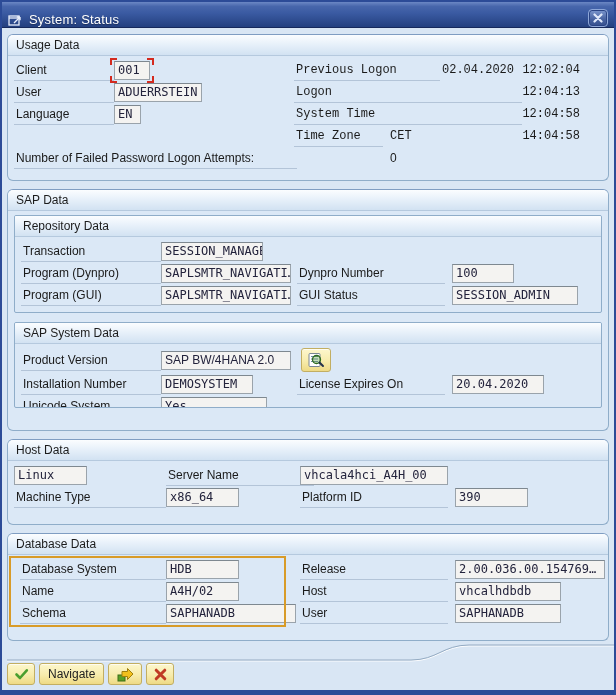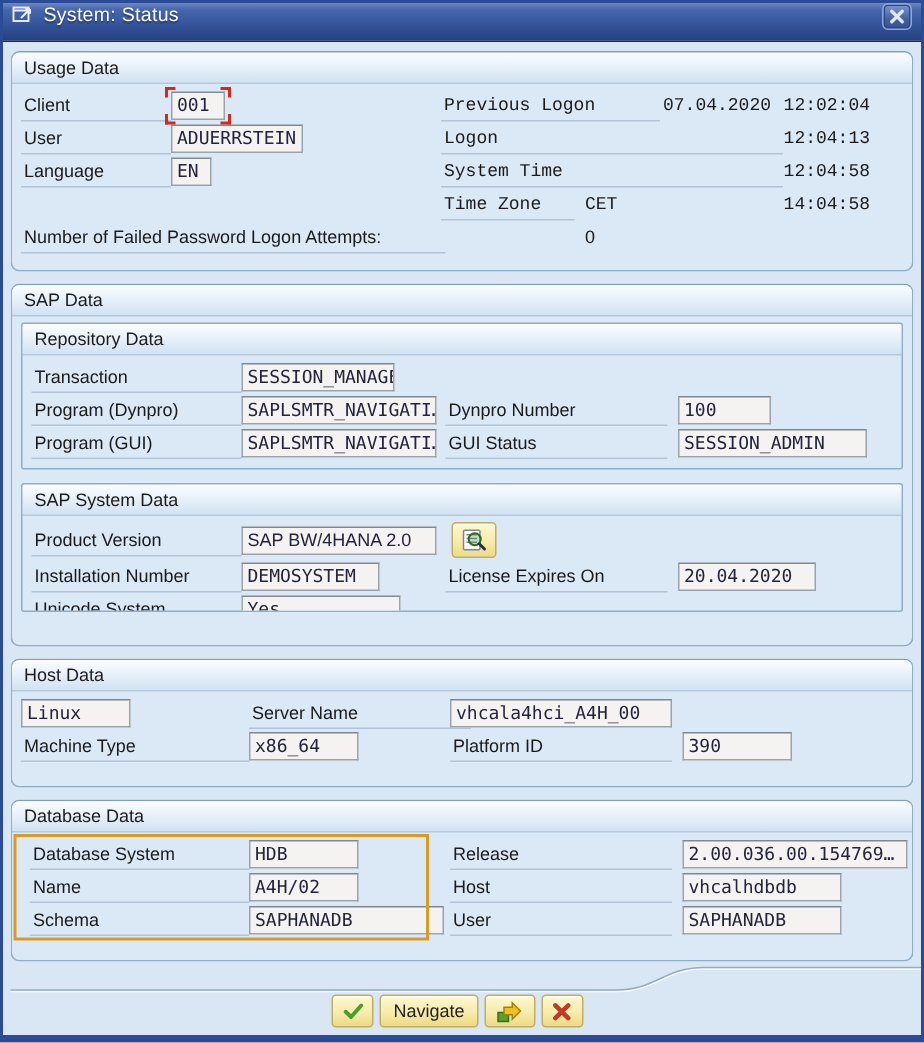--- a/index.html
+++ b/index.html
@@ -6,21 +6,21 @@
   *{box-sizing:border-box;}
   .window{
     position:relative;width:616px;height:695px;overflow:hidden;
     border:2px solid #2c4b97;border-bottom-width:5px;
     background:#d9e6f4;
     font-family:"Liberation Sans",sans-serif;font-size:12px;color:#1a1a1a;
     display:flex;flex-direction:column;
   }
   
   .titlebar{
-    height:26px;flex:0 0 26px;display:flex;align-items:flex-start;padding:0 6px;
+    height:26px;flex:0 0 26px;display:flex;align-items:flex-end;padding:0 6px;
     background:linear-gradient(180deg,#6b87c4 0%,#4766ab 18%,#3a5aa2 45%,#24407f 100%);
     border-bottom:1px solid #16295c;
   }
   .titlebar .ticon{display:flex;align-items:center;margin-right:6px;}
   .title-text{color:#ffffff;font-size:13px;letter-spacing:.2px;text-shadow:0 1px 1px rgba(0,0,0,.35);}
   .close-btn{
     margin-left:auto;width:20px;height:18px;border-radius:4px;
     background:linear-gradient(180deg,#7d98cf,#46619f 60%,#35508f);
     border:1px solid #8ea7d8;box-shadow:0 0 0 1px #2a4485 inset;
     display:flex;align-items:center;justify-content:center;cursor:default;
@@ -69,21 +69,21 @@
     display:flex;align-items:center;justify-content:center;cursor:default;
     box-shadow:0 1px 0 rgba(255,255,255,.7) inset;
   }
   .details-btn{width:30px;height:24px;margin-left:4px;}
   
   .db-rows{position:relative;}
   .hl-box{position:absolute;left:1px;top:1px;width:277px;height:71px;border:2px solid #d89b28;pointer-events:none;}
   
   .footer{flex:1;position:relative;display:flex;flex-direction:column;}
   .footer svg.curve{display:block;}
-  .btnbar{margin-top:auto;margin-bottom:7px;padding-right:6px;display:flex;justify-content:center;gap:4px;}
+  .btnbar{margin-top:auto;margin-bottom:7px;padding-right:6px;display:flex;justify-content:flex-start;gap:4px;}
   .navigate-btn{padding:0 8px;color:#222;}
 </style>
 </head>
 <body>
 
 <div class="window">
 
   <div class="titlebar">
     <span class="ticon">
       <svg width="15" height="14" viewBox="0 0 15 14">
@@ -109,21 +109,21 @@
           <span class="lbl" style="width:100px">Client</span>
           <span class="focus-wrap">
             <span class="fld mono" style="width:36px">001</span>
             <i class="fc tl"></i>
               <i class="fc tr"></i>
               <i class="fc bl"></i>
               <i class="fc br"></i>
           </span>
           <span class="right-part">
             <span class="lbl" style="width:146px">Previous Logon</span>
-            <span class="val" style="width:80px;padding-left:2px">07.04.2020</span>
+            <span class="val" style="width:80px;padding-left:2px">02.04.2020</span>
             <span class="val time">12:02:04</span>
           </span>
         </div>
         <div class="row">
           <span class="lbl" style="width:100px">User</span>
           <span class="fld mono" style="width:88px">ADUERRSTEIN</span>
           <span class="right-part">
             <span class="lbl" style="width:234px">Logon</span>
             <span class="val time">12:04:13</span>
           </span>

